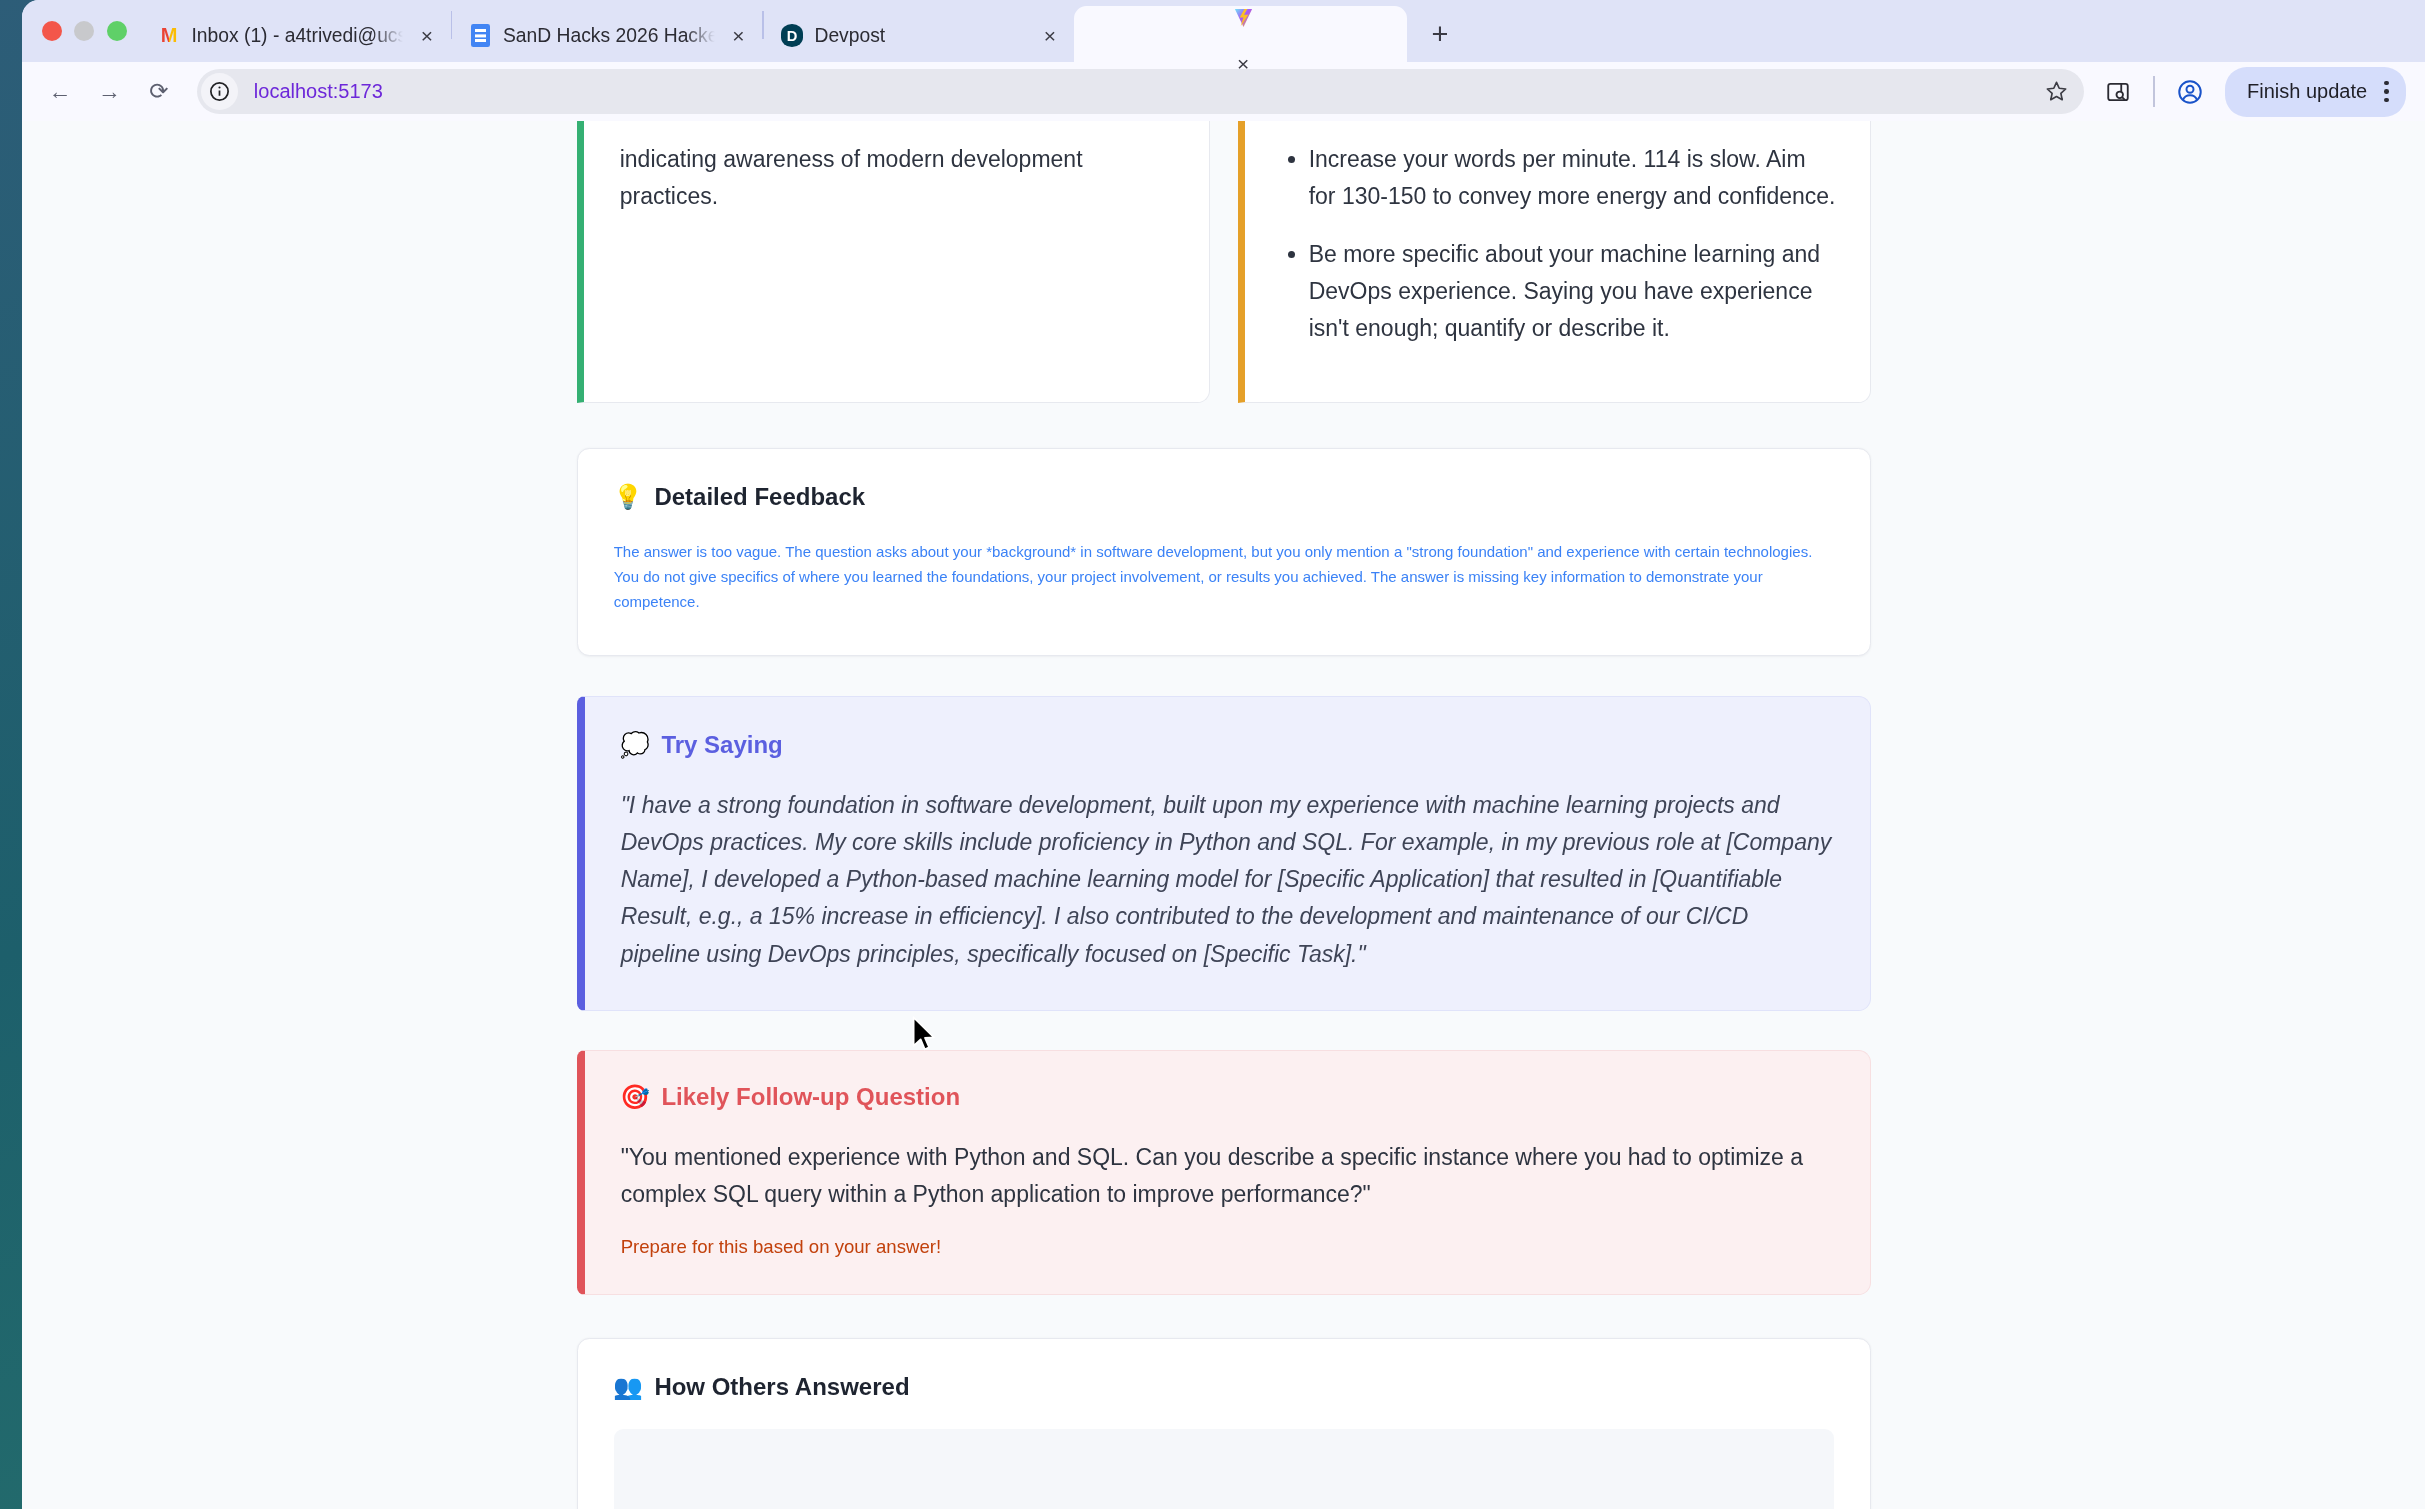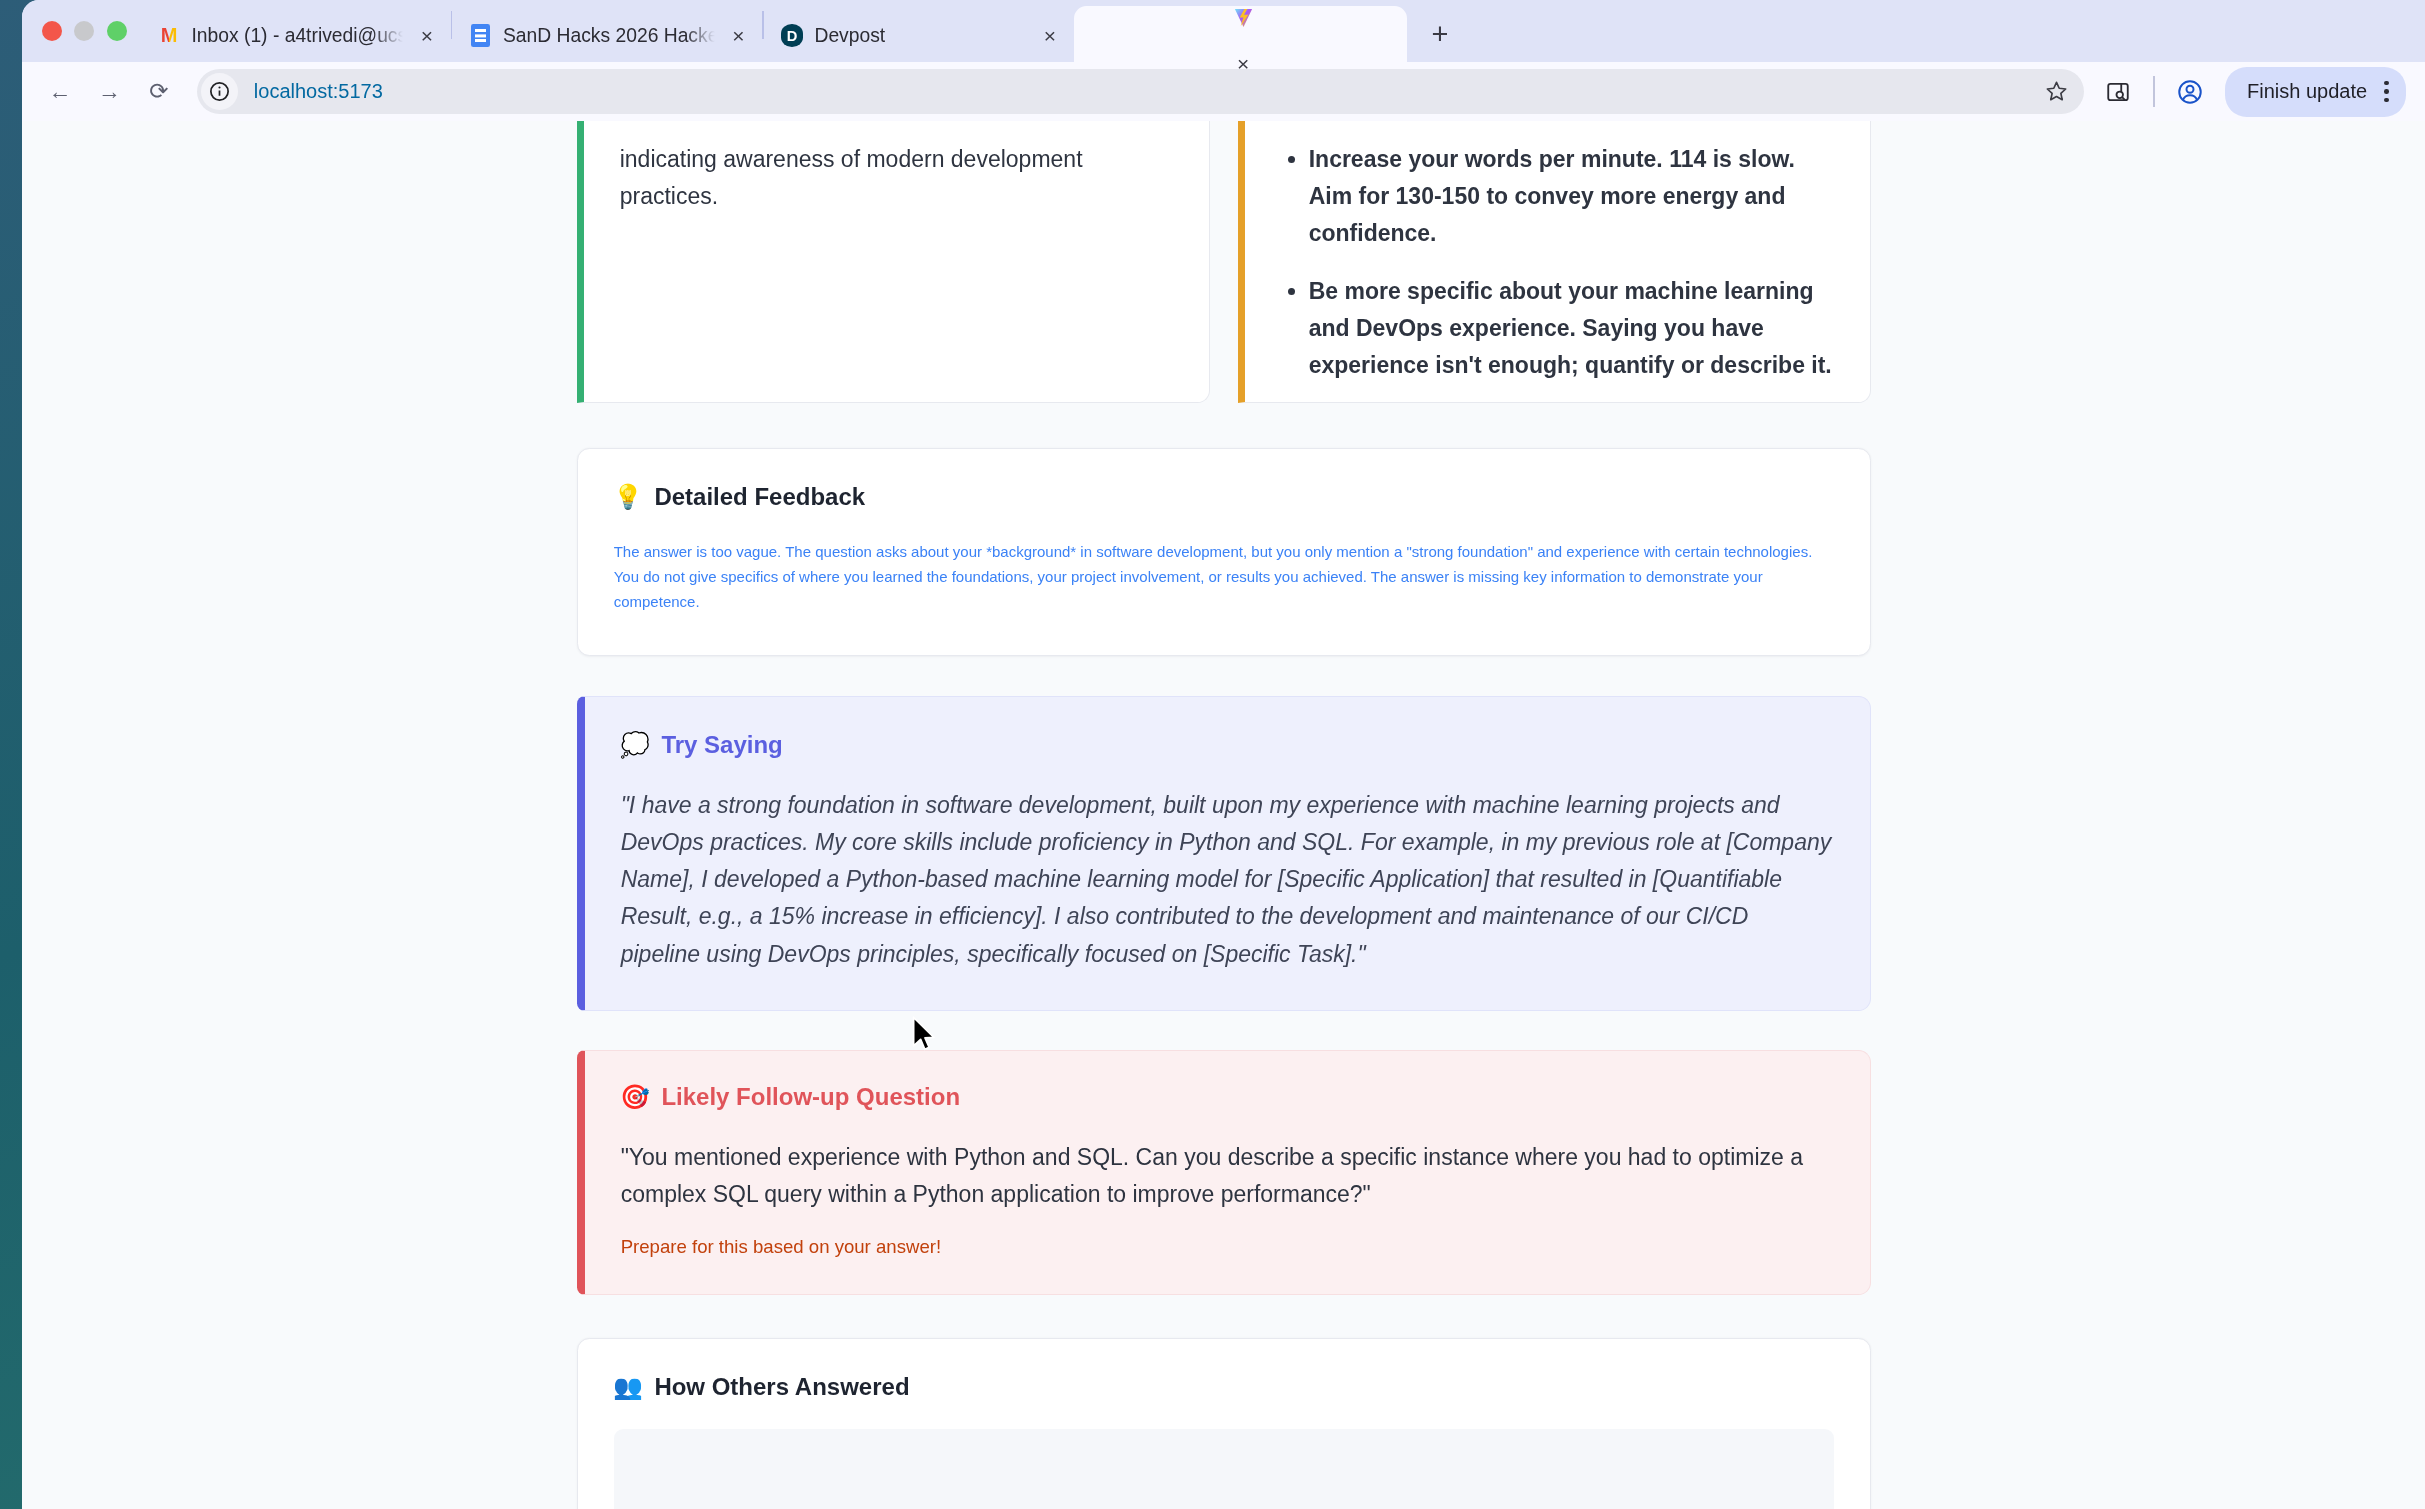--- a/index.html
+++ b/index.html
@@ -138,21 +138,21 @@
     position: relative;
   }
   #site-info-icon {
     width: 37px; height: 37px; flex: 0 0 37px;
     border-radius: 50%;
     background: #f3f3f8;
     display: flex; align-items: center; justify-content: center;
   }
   #omnibox-url {
     font-size: 20px;
-    color: #0369a1;
+    color: #6d28d9;
     margin-left: 15.5px;
     flex: 1 1 auto;
   }
   #bookmark-star {
     width: 40px; height: 40px;
     display:flex; align-items:center; justify-content:center;
     margin-right: 7.7px;
     font-size: 25px; color: #3c3c44;
   }
   .toolbar-icon {
@@ -221,21 +221,21 @@
     position: relative;
     overflow: hidden;
   }
   .top-card.strengths { border-left: 7px solid #35b073; border-radius: 0 0 12.4px 0; }
   .top-card.improve   { border-left: 7px solid #e5a029; border-radius: 0 0 12.4px 0; }
   .top-card p, .top-card li {
     font-size: 23px;
     line-height: 1.6;
     color: #2e3440;
   }
-  .top-card ul { list-style: disc; padding-left: 28px; font-weight: bold; }
+  .top-card ul { list-style: disc; padding-left: 28px; }
   .top-card li { margin-bottom: 21.7px; }
 
   
   #detailed-feedback-card {
     margin-top: 45px;
     padding: 34px 36px 40px 36px;
   }
   .card-title {
     font-size: 24px;
     font-weight: bold;

